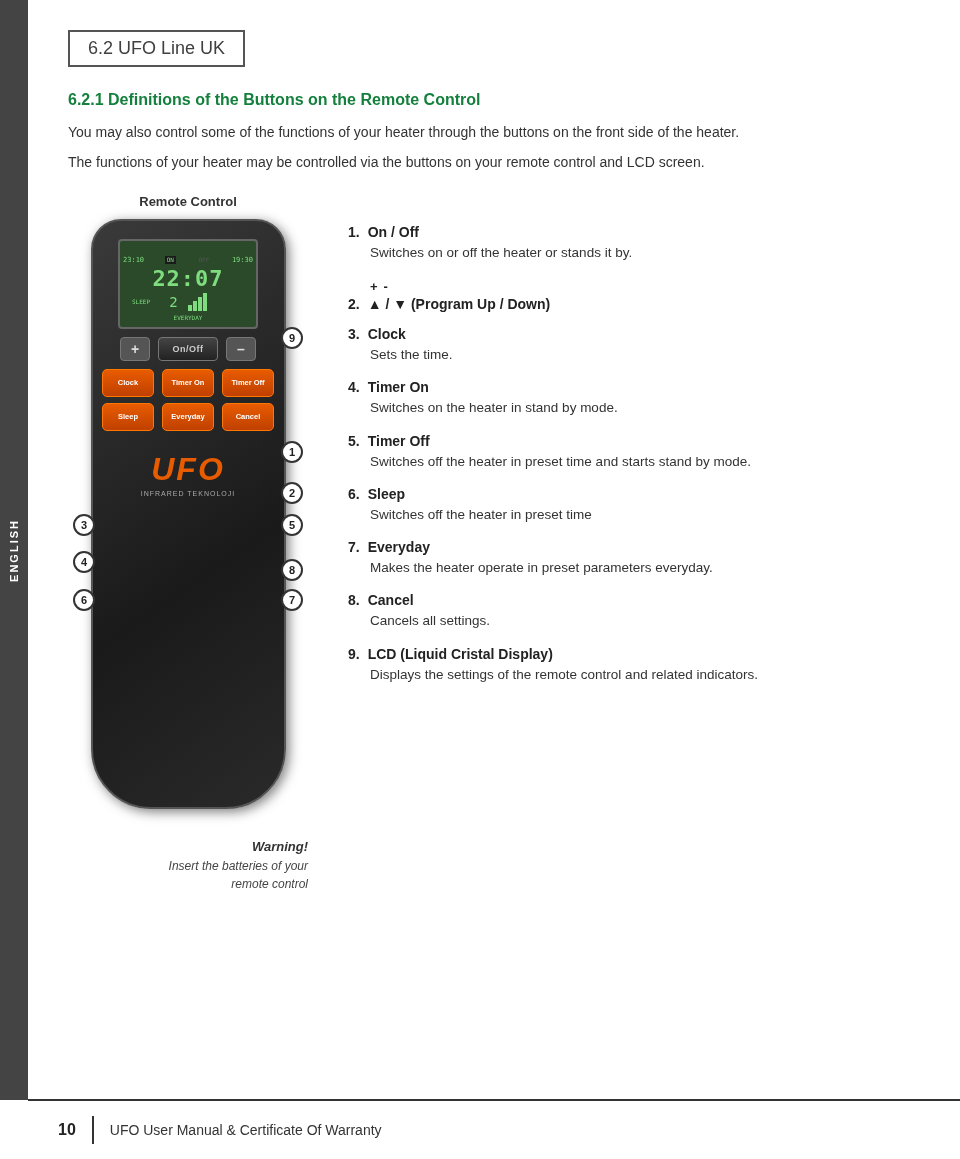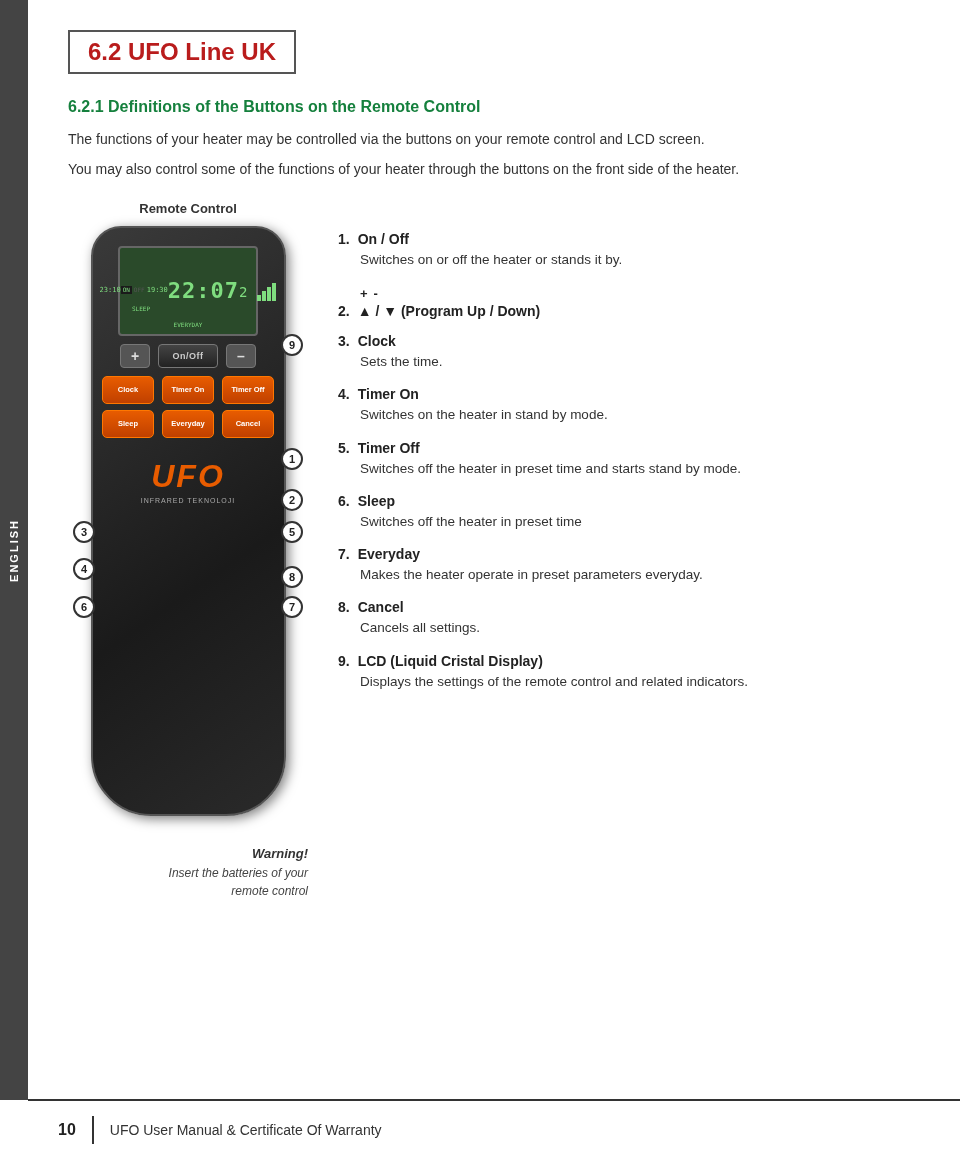--- a/index.html
+++ b/index.html
@@ -41,44 +41,44 @@
     }
 
     
     .section-header {
       display: inline-block;
       border: 2px solid #555;
       padding: 6px 18px;
       margin-bottom: 24px;
     }
     .section-header-text {
-      font-size: 24px;
-      font-weight: bold;
-      color: #b91c1c;
+      font-size: 18px;
+      font-weight: normal;
+      color: #404040;
     }
 
     
     .page-title {
       font-size: 16px;
       font-weight: bold;
       color: #15803d;
       margin-bottom: 12px;
     }
     .intro-text {
       font-size: 14px;
       color: #333;
       line-height: 1.6;
       margin-bottom: 8px;
     }
 
     
     .content-area {
       display: flex;
       flex-direction: row;
-      gap: 30px;
+      gap: 40px;
       margin-top: 20px;
     }
 
     
     .remote-section {
       width: 240px;
       flex-shrink: 0;
     }
     .remote-label {
       font-size: 13px;
@@ -109,21 +109,21 @@
     
     .lcd-screen {
       background: #2a4a2a;
       width: 140px;
       height: 90px;
       margin: 18px auto 8px;
       border-radius: 4px;
       border: 2px solid #666;
       position: relative;
       display: flex;
-      flex-direction: row;
+      flex-direction: column;
       align-items: center;
       justify-content: center;
       font-family: monospace;
       text-align: right;
     }
     .lcd-top-row {
       display: flex;
       justify-content: space-between;
       width: 130px;
       font-size: 7px;
@@ -370,22 +370,22 @@
 
   
   <div class="section-header">
     <span class="section-header-text">6.2  UFO Line UK</span>
   </div>
 
   
   <div class="page-title">6.2.1 Definitions of the Buttons on the Remote Control</div>
 
   
+  <p class="intro-text">You may also control some of the functions of your heater through the buttons on the front side of the heater.</p>
   <p class="intro-text">The functions of your heater may be controlled via the buttons on your remote control and LCD screen.</p>
-  <p class="intro-text">You may also control some of the functions of your heater through the buttons on the front side of the heater.</p>
 
   
   <div class="content-area">
 
     <div class="remote-section">
       <div class="remote-label">Remote Control</div>
 
       <div class="remote-container">
 
         <div class="callout" style="top: 108px; right: -10px;">

